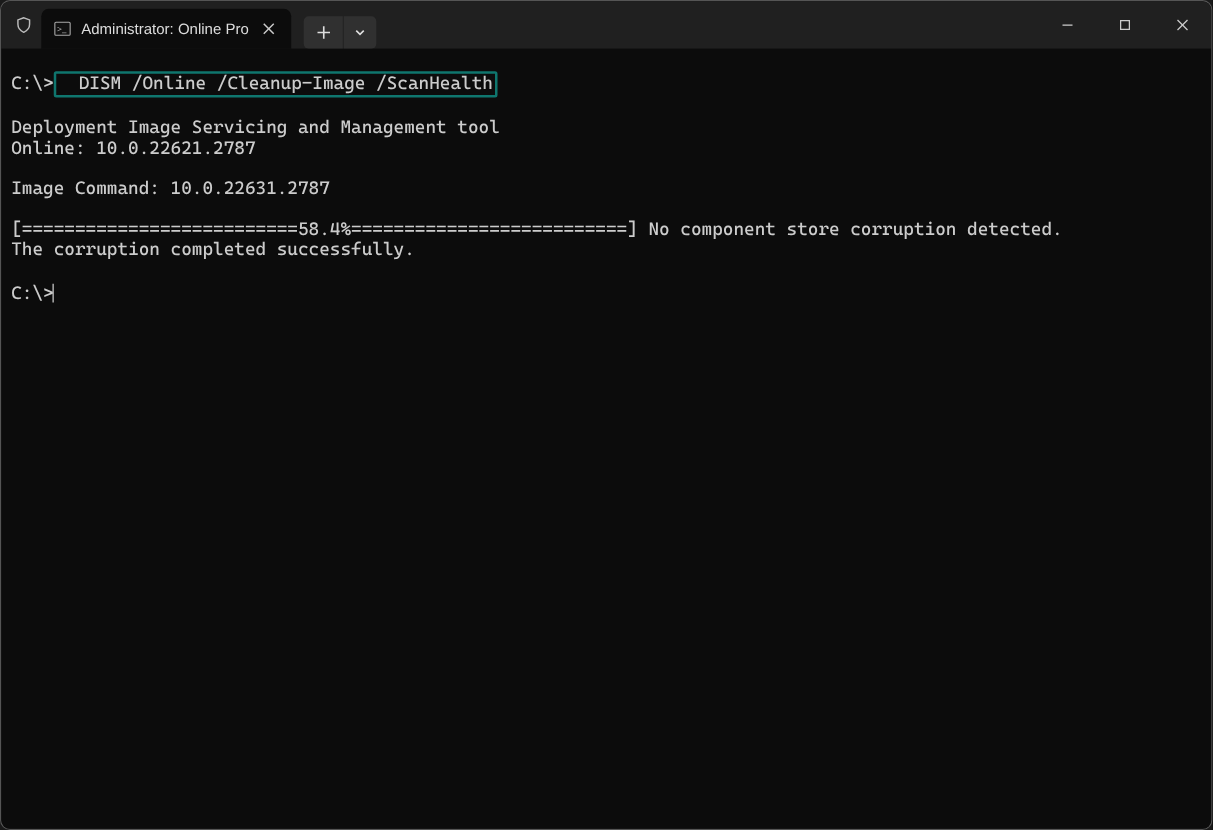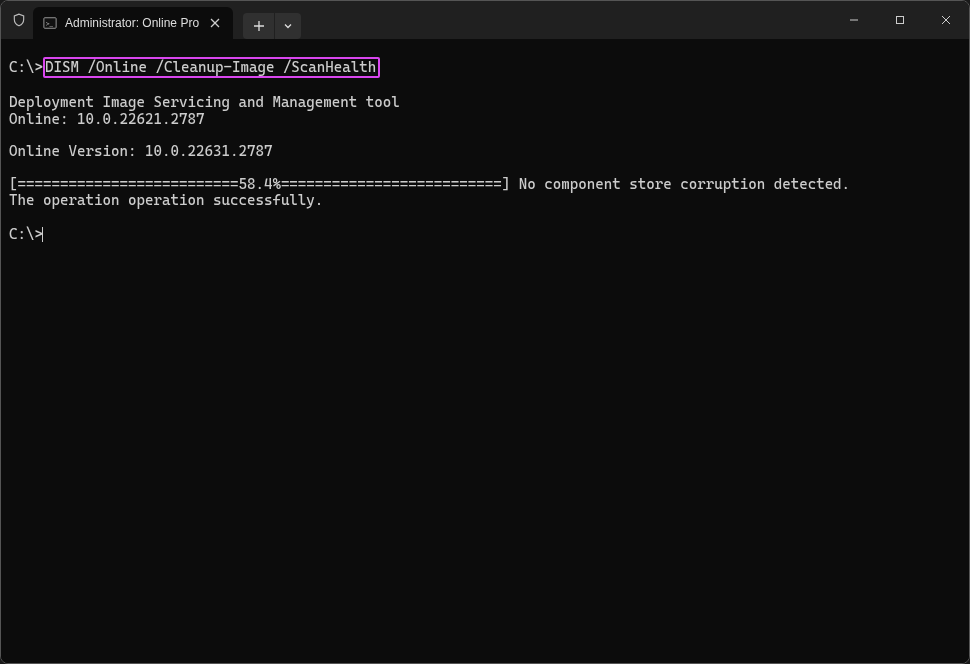--- a/index.html
+++ b/index.html
@@ -109,23 +109,23 @@
     padding: 18px 8px 8px 8px;
     color:#cccccc;
     font-family: Consolas, 'Cascadia Mono', 'Courier New', monospace;
     font-size: 14.5px;
     line-height: 1.12;
     letter-spacing: 0;
     white-space: pre;
     overflow: hidden;
   }
   .highlight-box {
-    border: 2px solid #d946ef;
+    border: 2px solid #0f766e;
     border-radius: 2px;
-    padding: 0 2px 1px 0;
+    padding: 0 2px 1px 18px;
     display:inline-block;
   }
   .cursor {
     display:inline-block;
     width:1px;
     height:15px;
     background:#ccc;
     transform:translateY(3px);
     margin-left:-1px;
   }
@@ -192,19 +192,19 @@
           </svg>
       </div>
     </div>
   </div>
 
   <div class="terminal-area"><span class="line"><span>C:\&gt;</span><span class="highlight-box"><span>DISM /Online /Cleanup-Image /ScanHealth</span></span></span>
 <span class="line"></span>
 <span class="line">Deployment Image Servicing and Management tool</span>
 <span class="line">Online: 10.0.22621.2787</span>
 <span class="line"></span>
-<span class="line">Online Version: 10.0.22631.2787</span>
+<span class="line">Image Command: 10.0.22631.2787</span>
 <span class="line"></span>
 <span class="line">[==========================58.4%==========================] No component store corruption detected.</span>
-<span class="line">The operation operation successfully.</span>
+<span class="line">The corruption completed successfully.</span>
 <span class="line"></span>
 <span class="line"><span>C:\&gt;</span><span class="cursor"></span></span></div>
 </div>
 
 </body></html>

